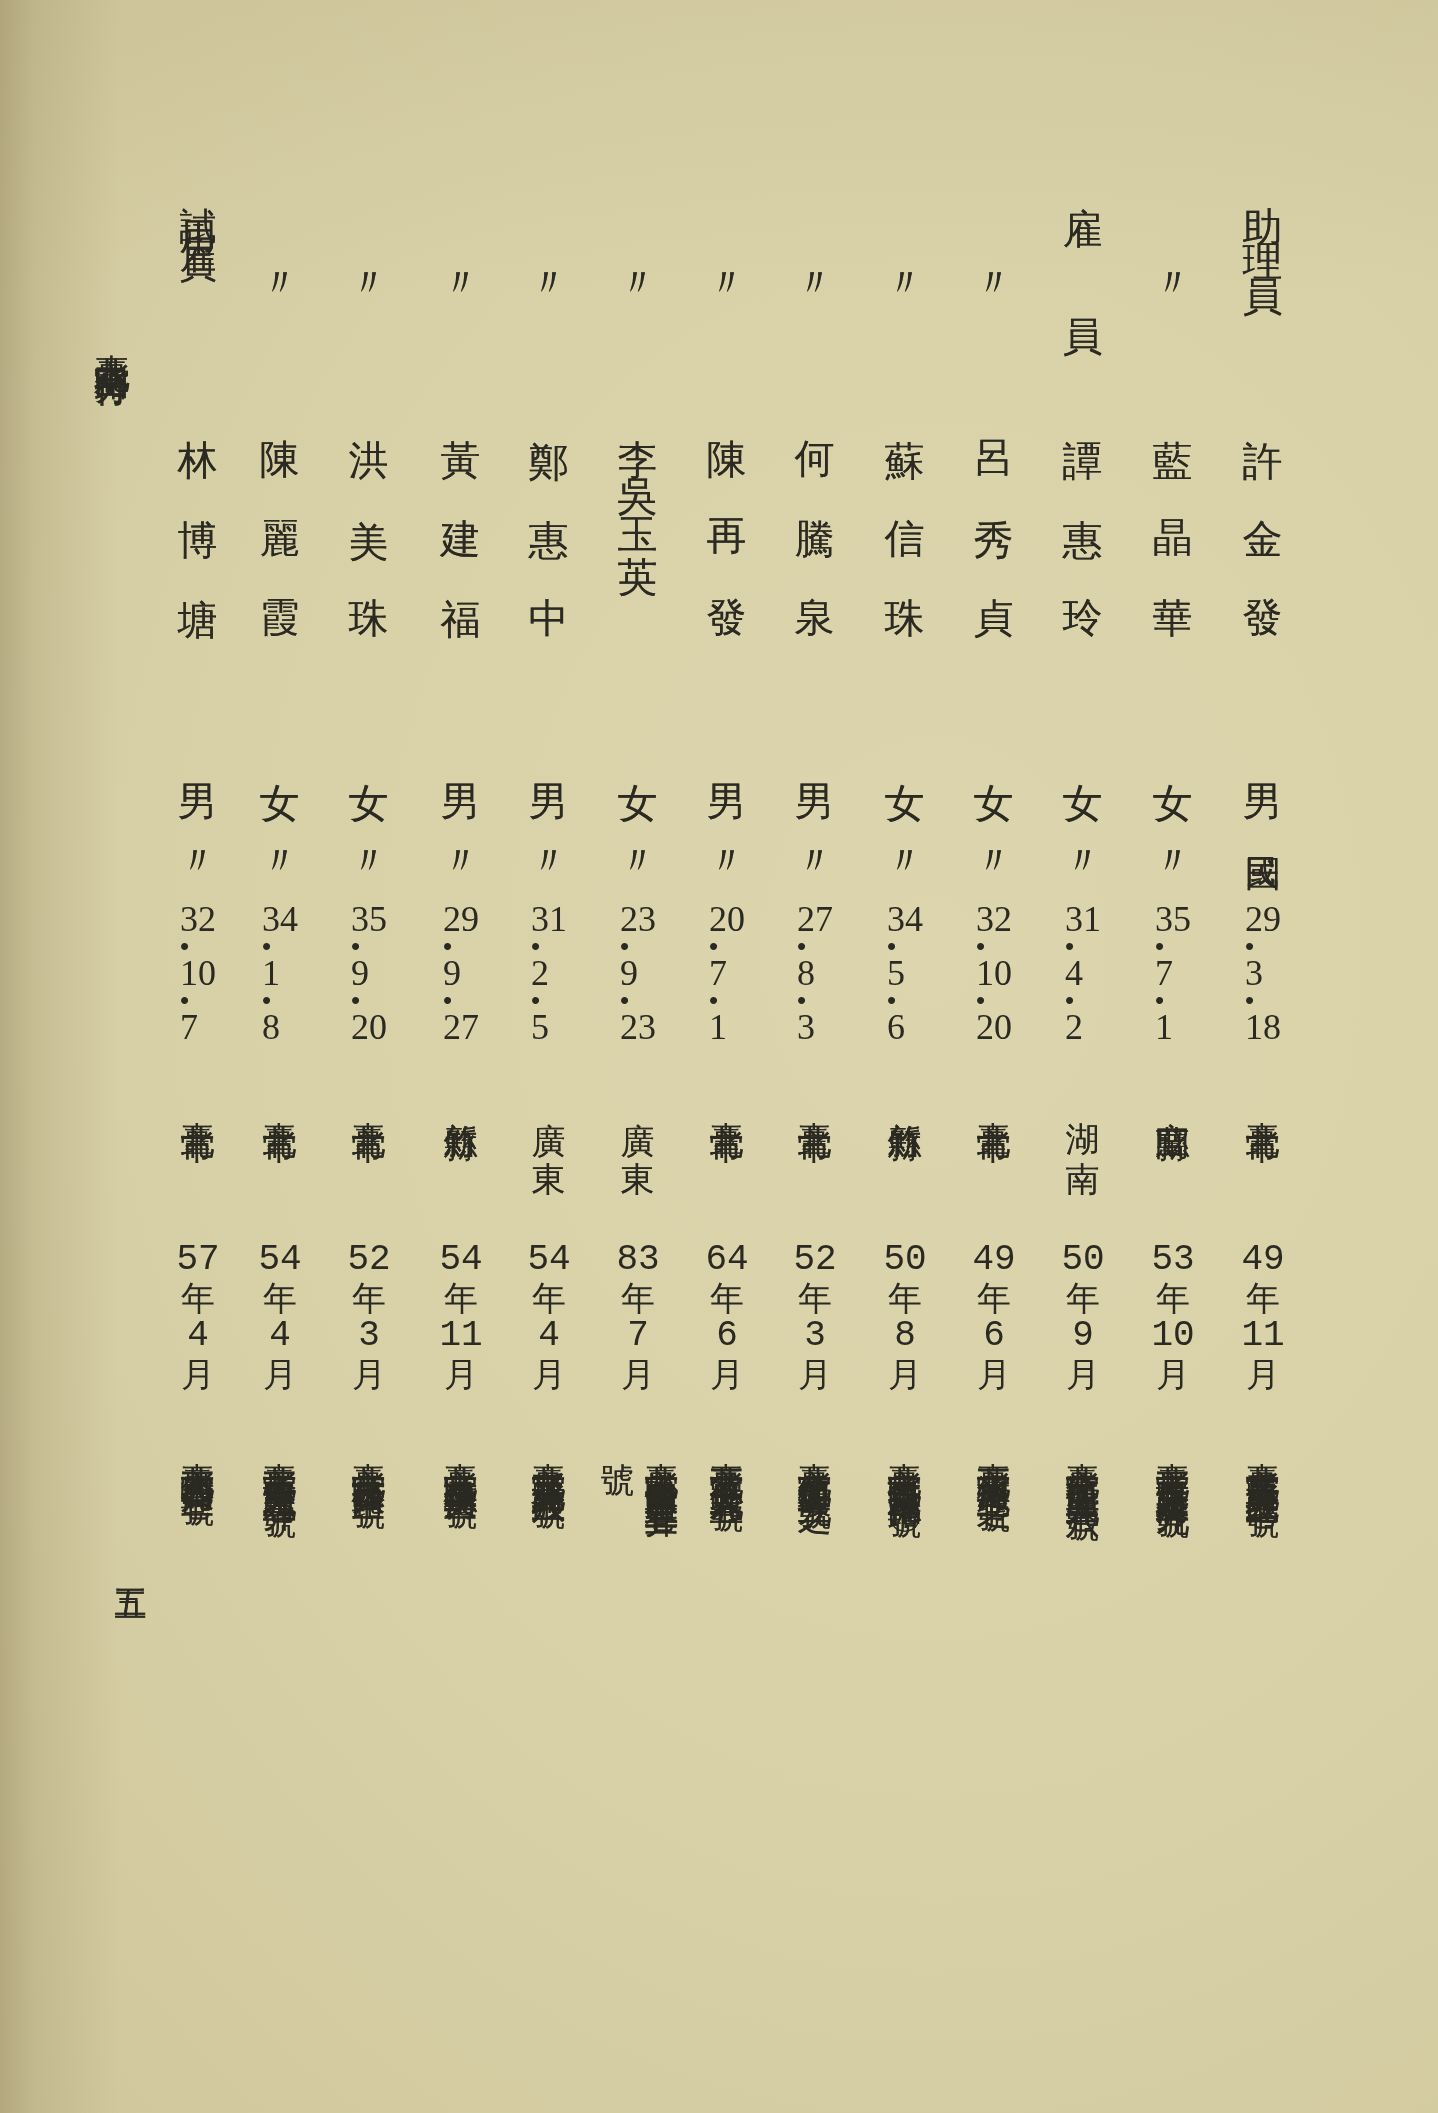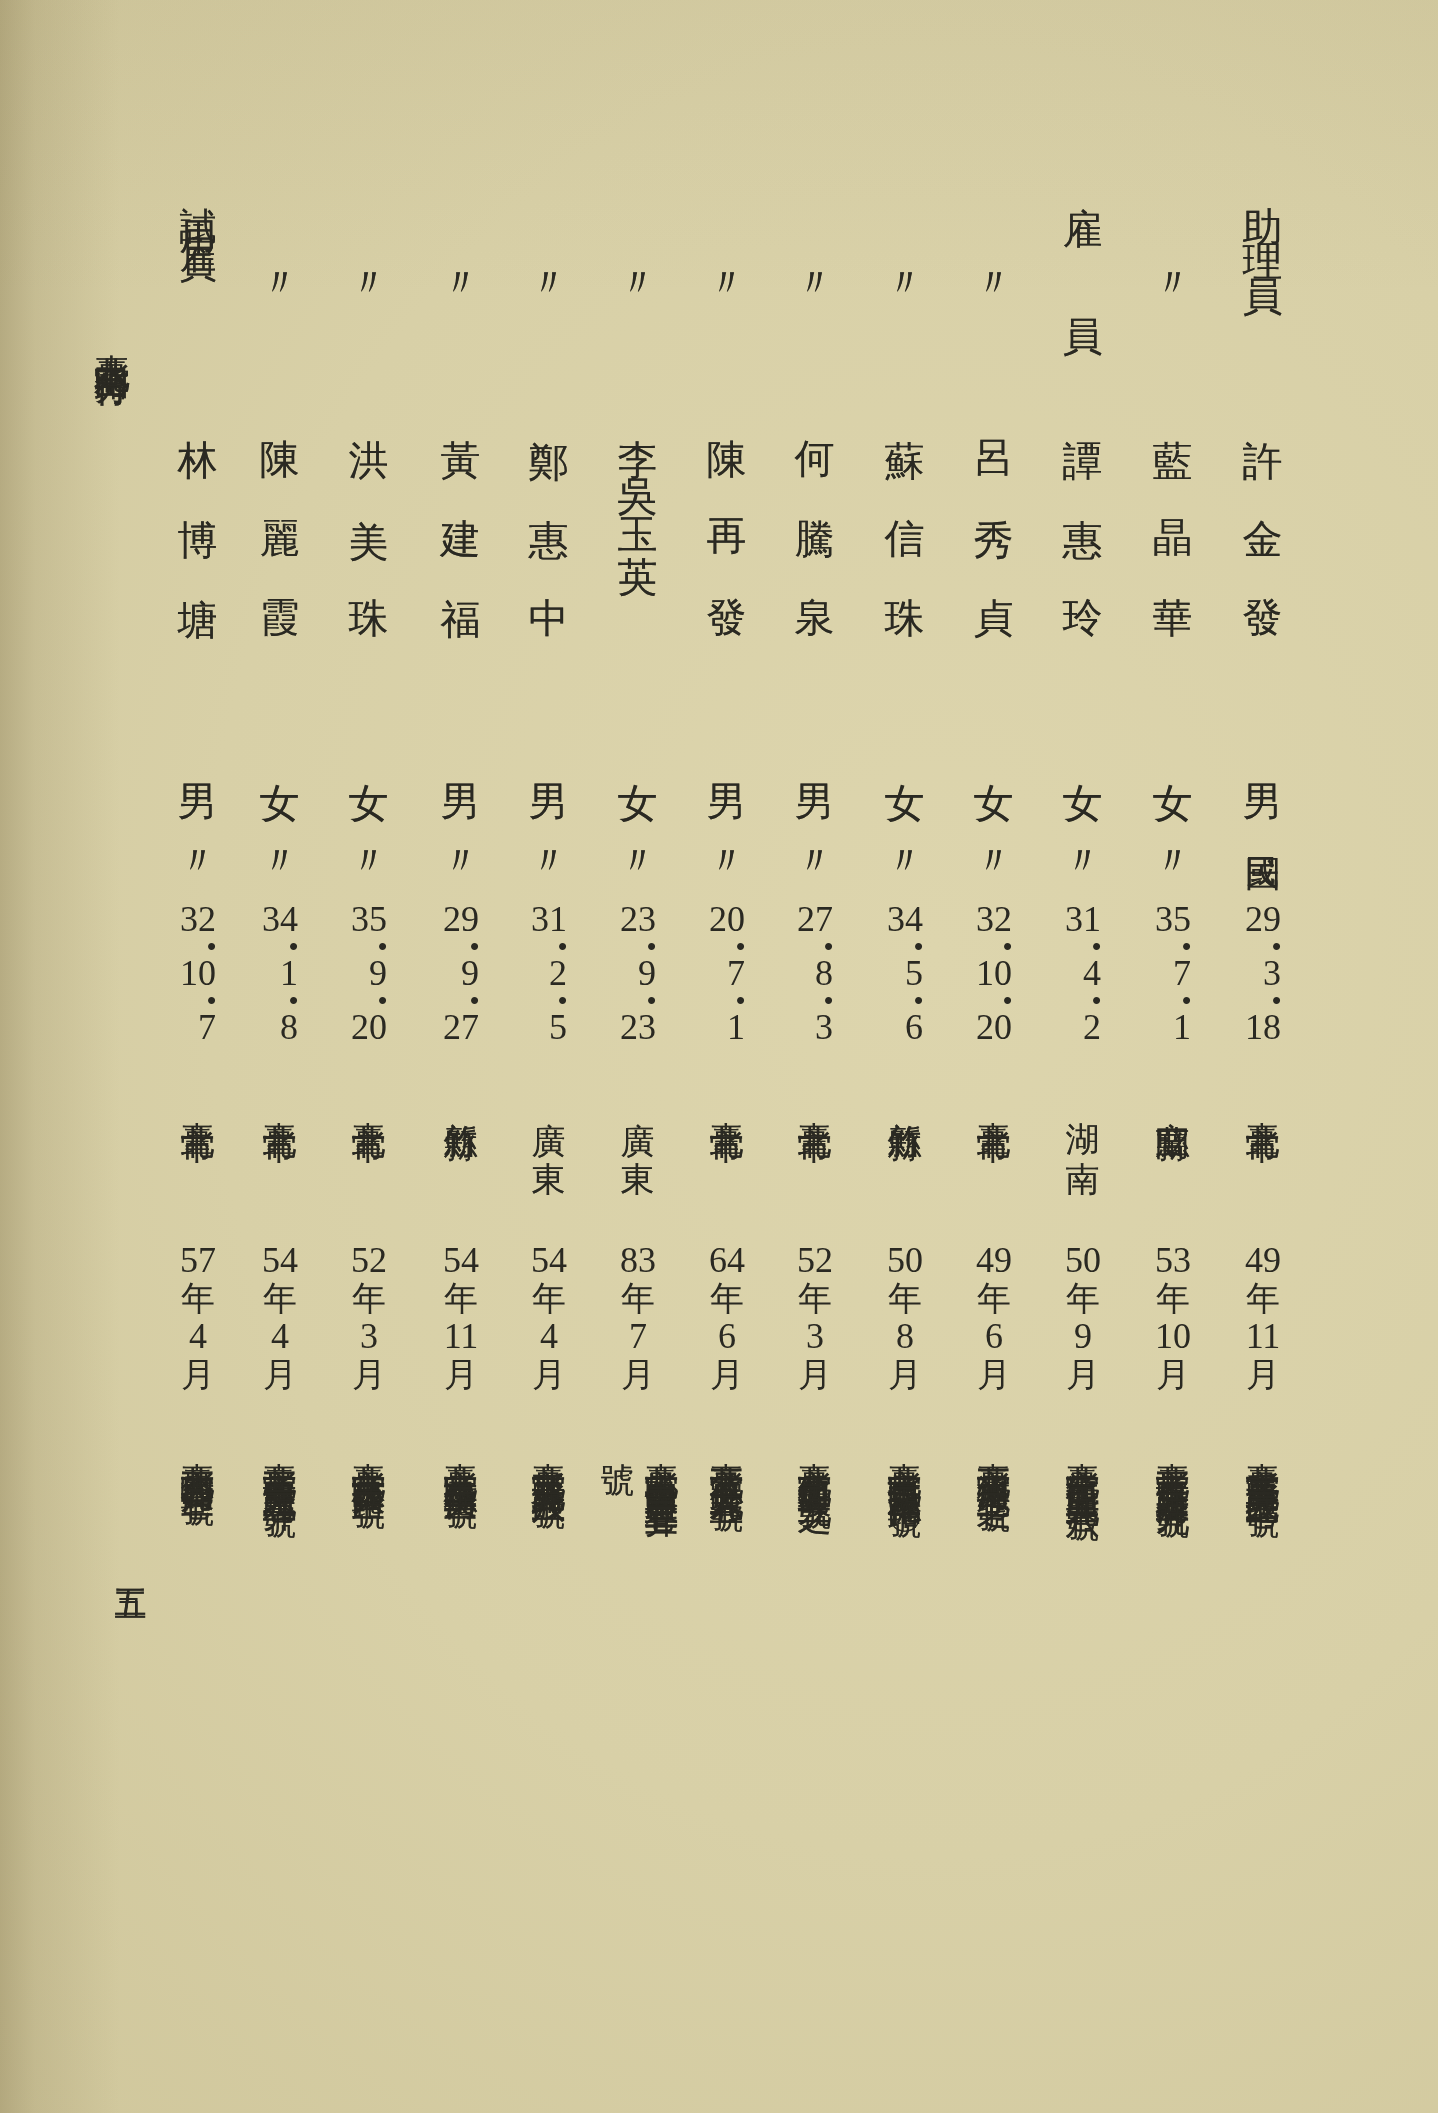--- a/index.html
+++ b/index.html
@@ -29,35 +29,35 @@
     .name.n3 { letter-spacing: 79px; }
     .name.n4 { letter-spacing: 39px; }
 
     .sex { top: 752px; font-size: 40px; }
 
     .era { top: 826px; font-size: 40px; }
     .era.full { top: 828px; font-size: 36px; letter-spacing: 1px; }
 
     .date {
       position: absolute; top: 903px; left: 50%; transform: translateX(-50%);
-      display: flex; flex-direction: column; align-items: flex-end;
+      display: flex; flex-direction: column; align-items: flex-start;
     }
     .date .num { font: 36px/33px "Liberation Serif", serif; height: 33px; white-space: nowrap; }
     .date .dot { font: 26px/21px "Liberation Sans", sans-serif; height: 21px; }
 
     .place { top: 1095px; font-size: 34px; }
     .place.p3 { letter-spacing: 3px; }
     .place.p2 { letter-spacing: 40px; }
 
     .join {
       position: absolute; top: 1241px; left: 50%; transform: translateX(-50%);
       display: flex; flex-direction: column; align-items: center;
     }
     .join span { height: 38px; line-height: 38px; font-size: 34px; white-space: nowrap; }
-    .join .num { font-family: Liberation Serif, serif; font-size: 36px; }
+    .join .num { font-family: Liberation Mono, monospace; font-size: 36px; }
 
     .addr { top: 1436px; font-size: 34px; letter-spacing: 3px; }
     .addr.main-shift { left: calc(50% + 24px); }
     .addr.cont { left: calc(50% - 20px); }
 
     .branch { left: 112px; top: 325px; font-size: 36px; letter-spacing: 3px; }
     .pageno { left: 131px; top: 1564px; font-size: 32px; letter-spacing: 3px; }
   </style>
 </head>
 <body>

